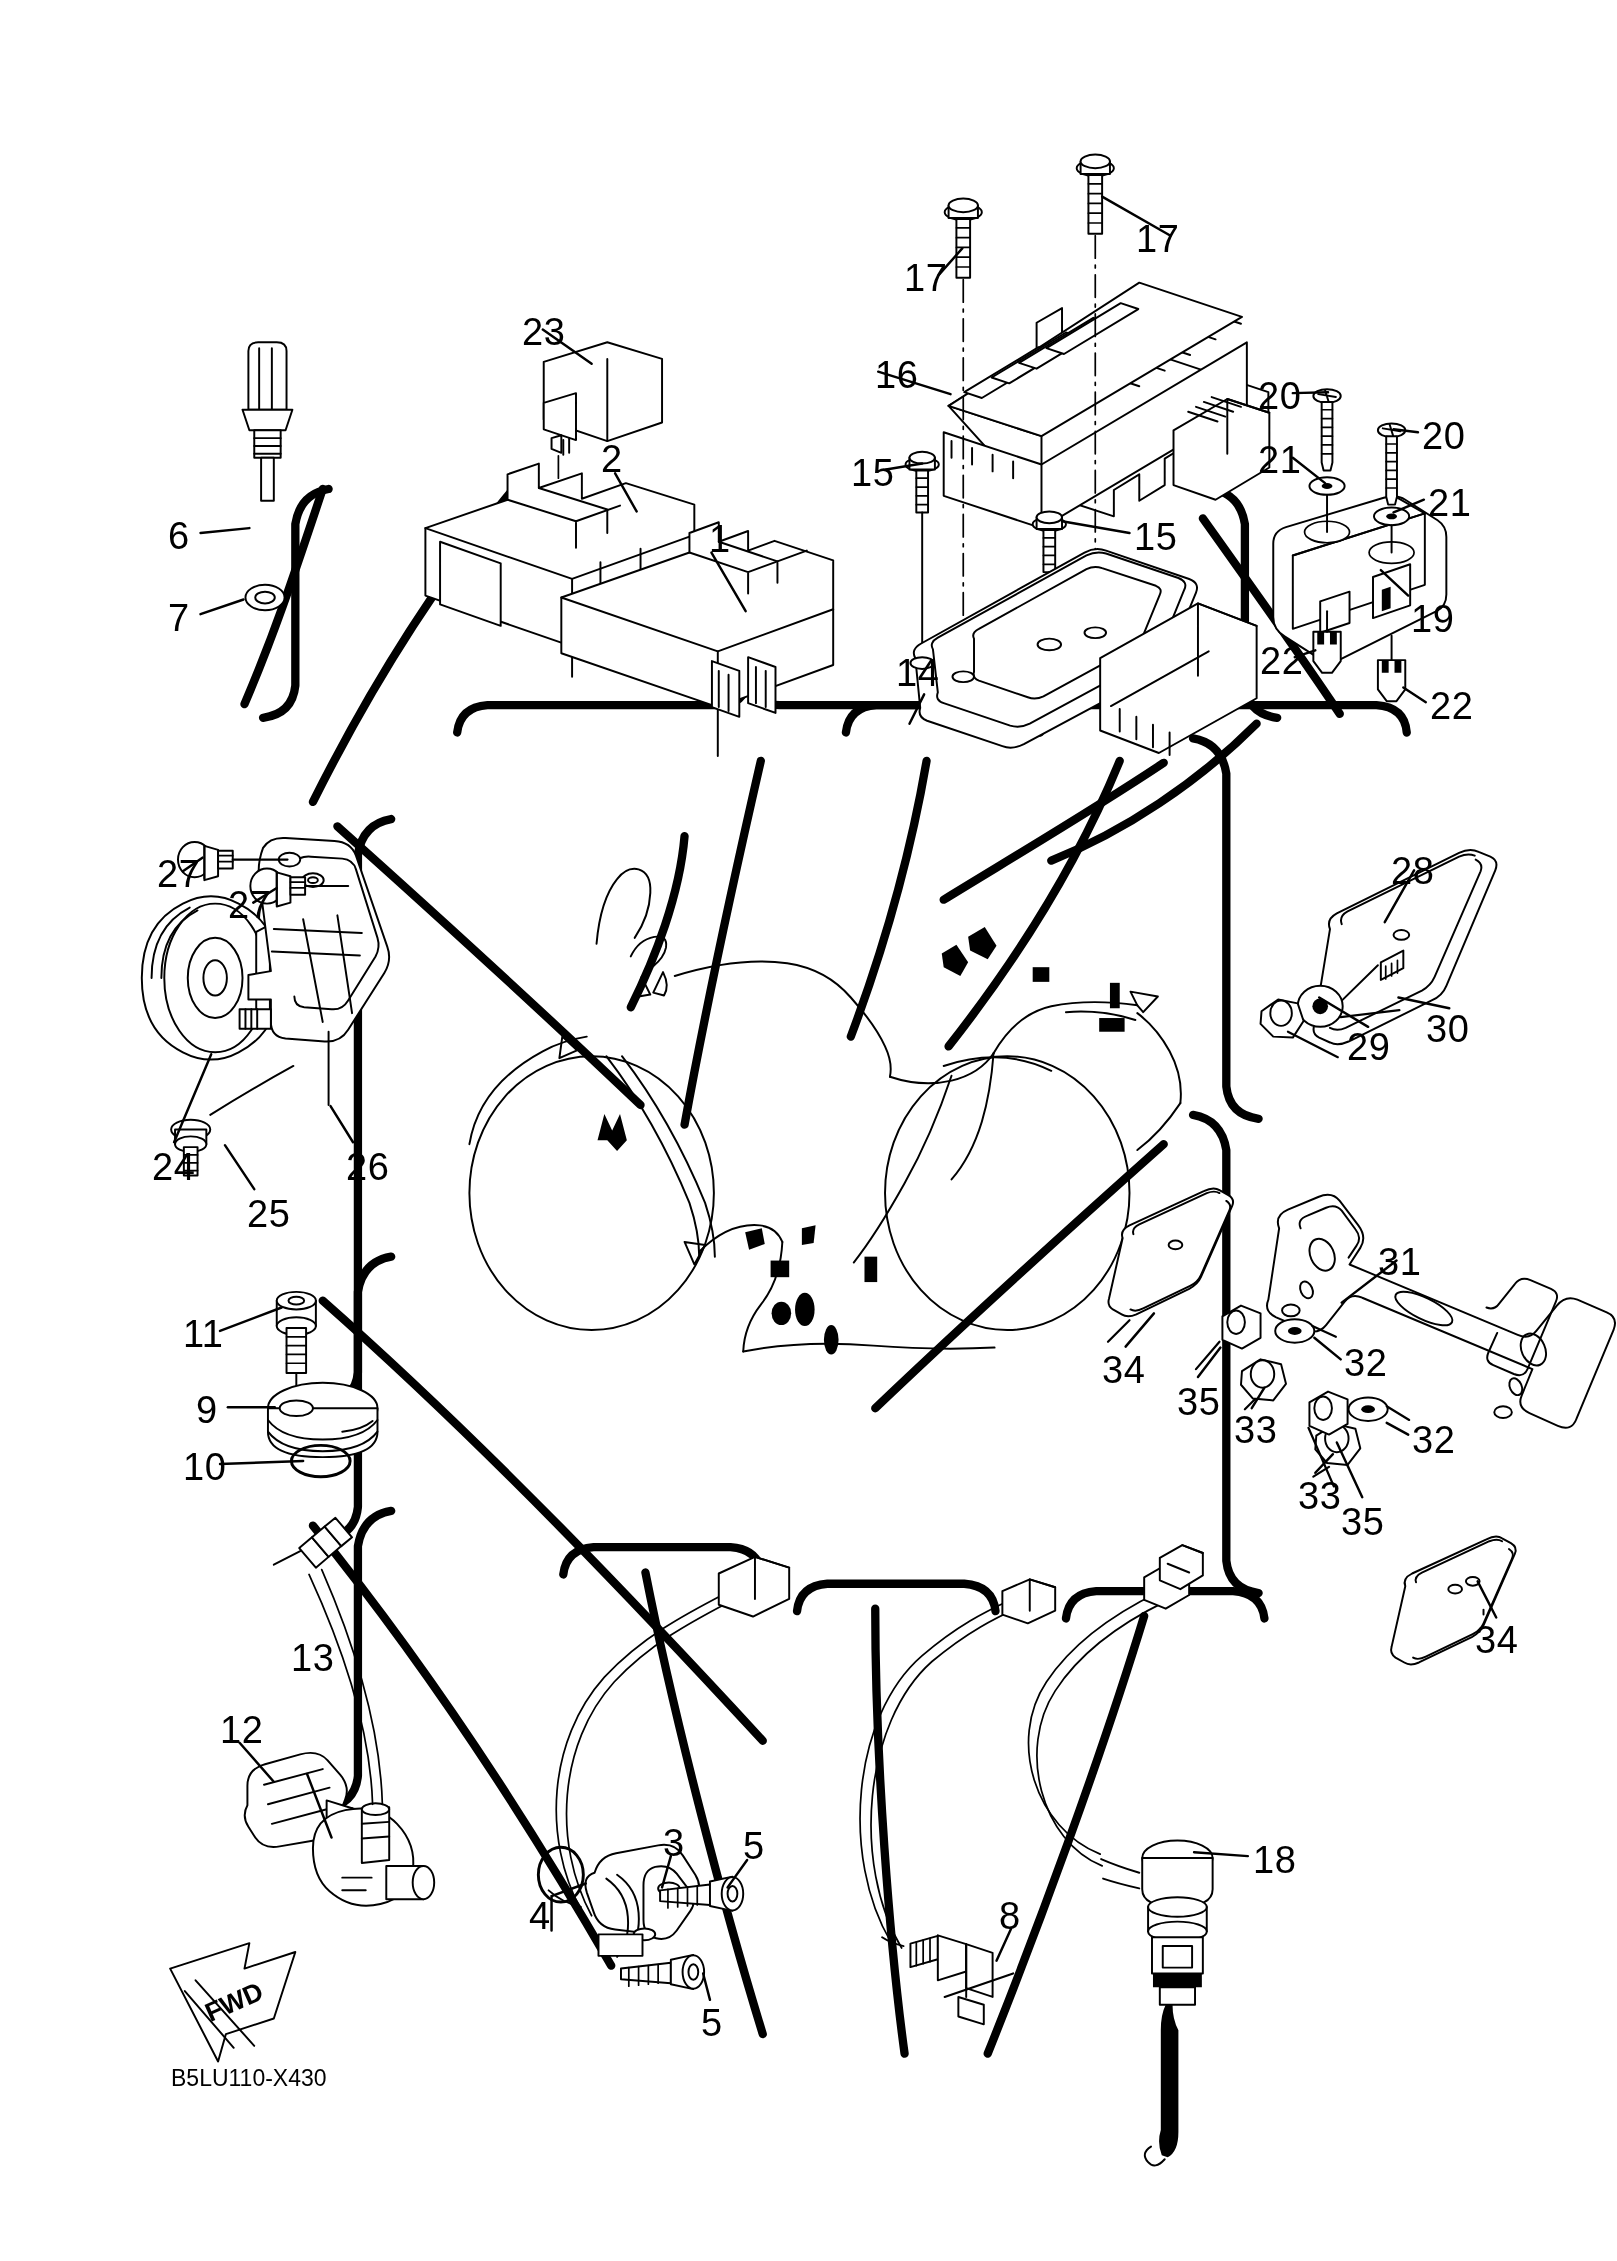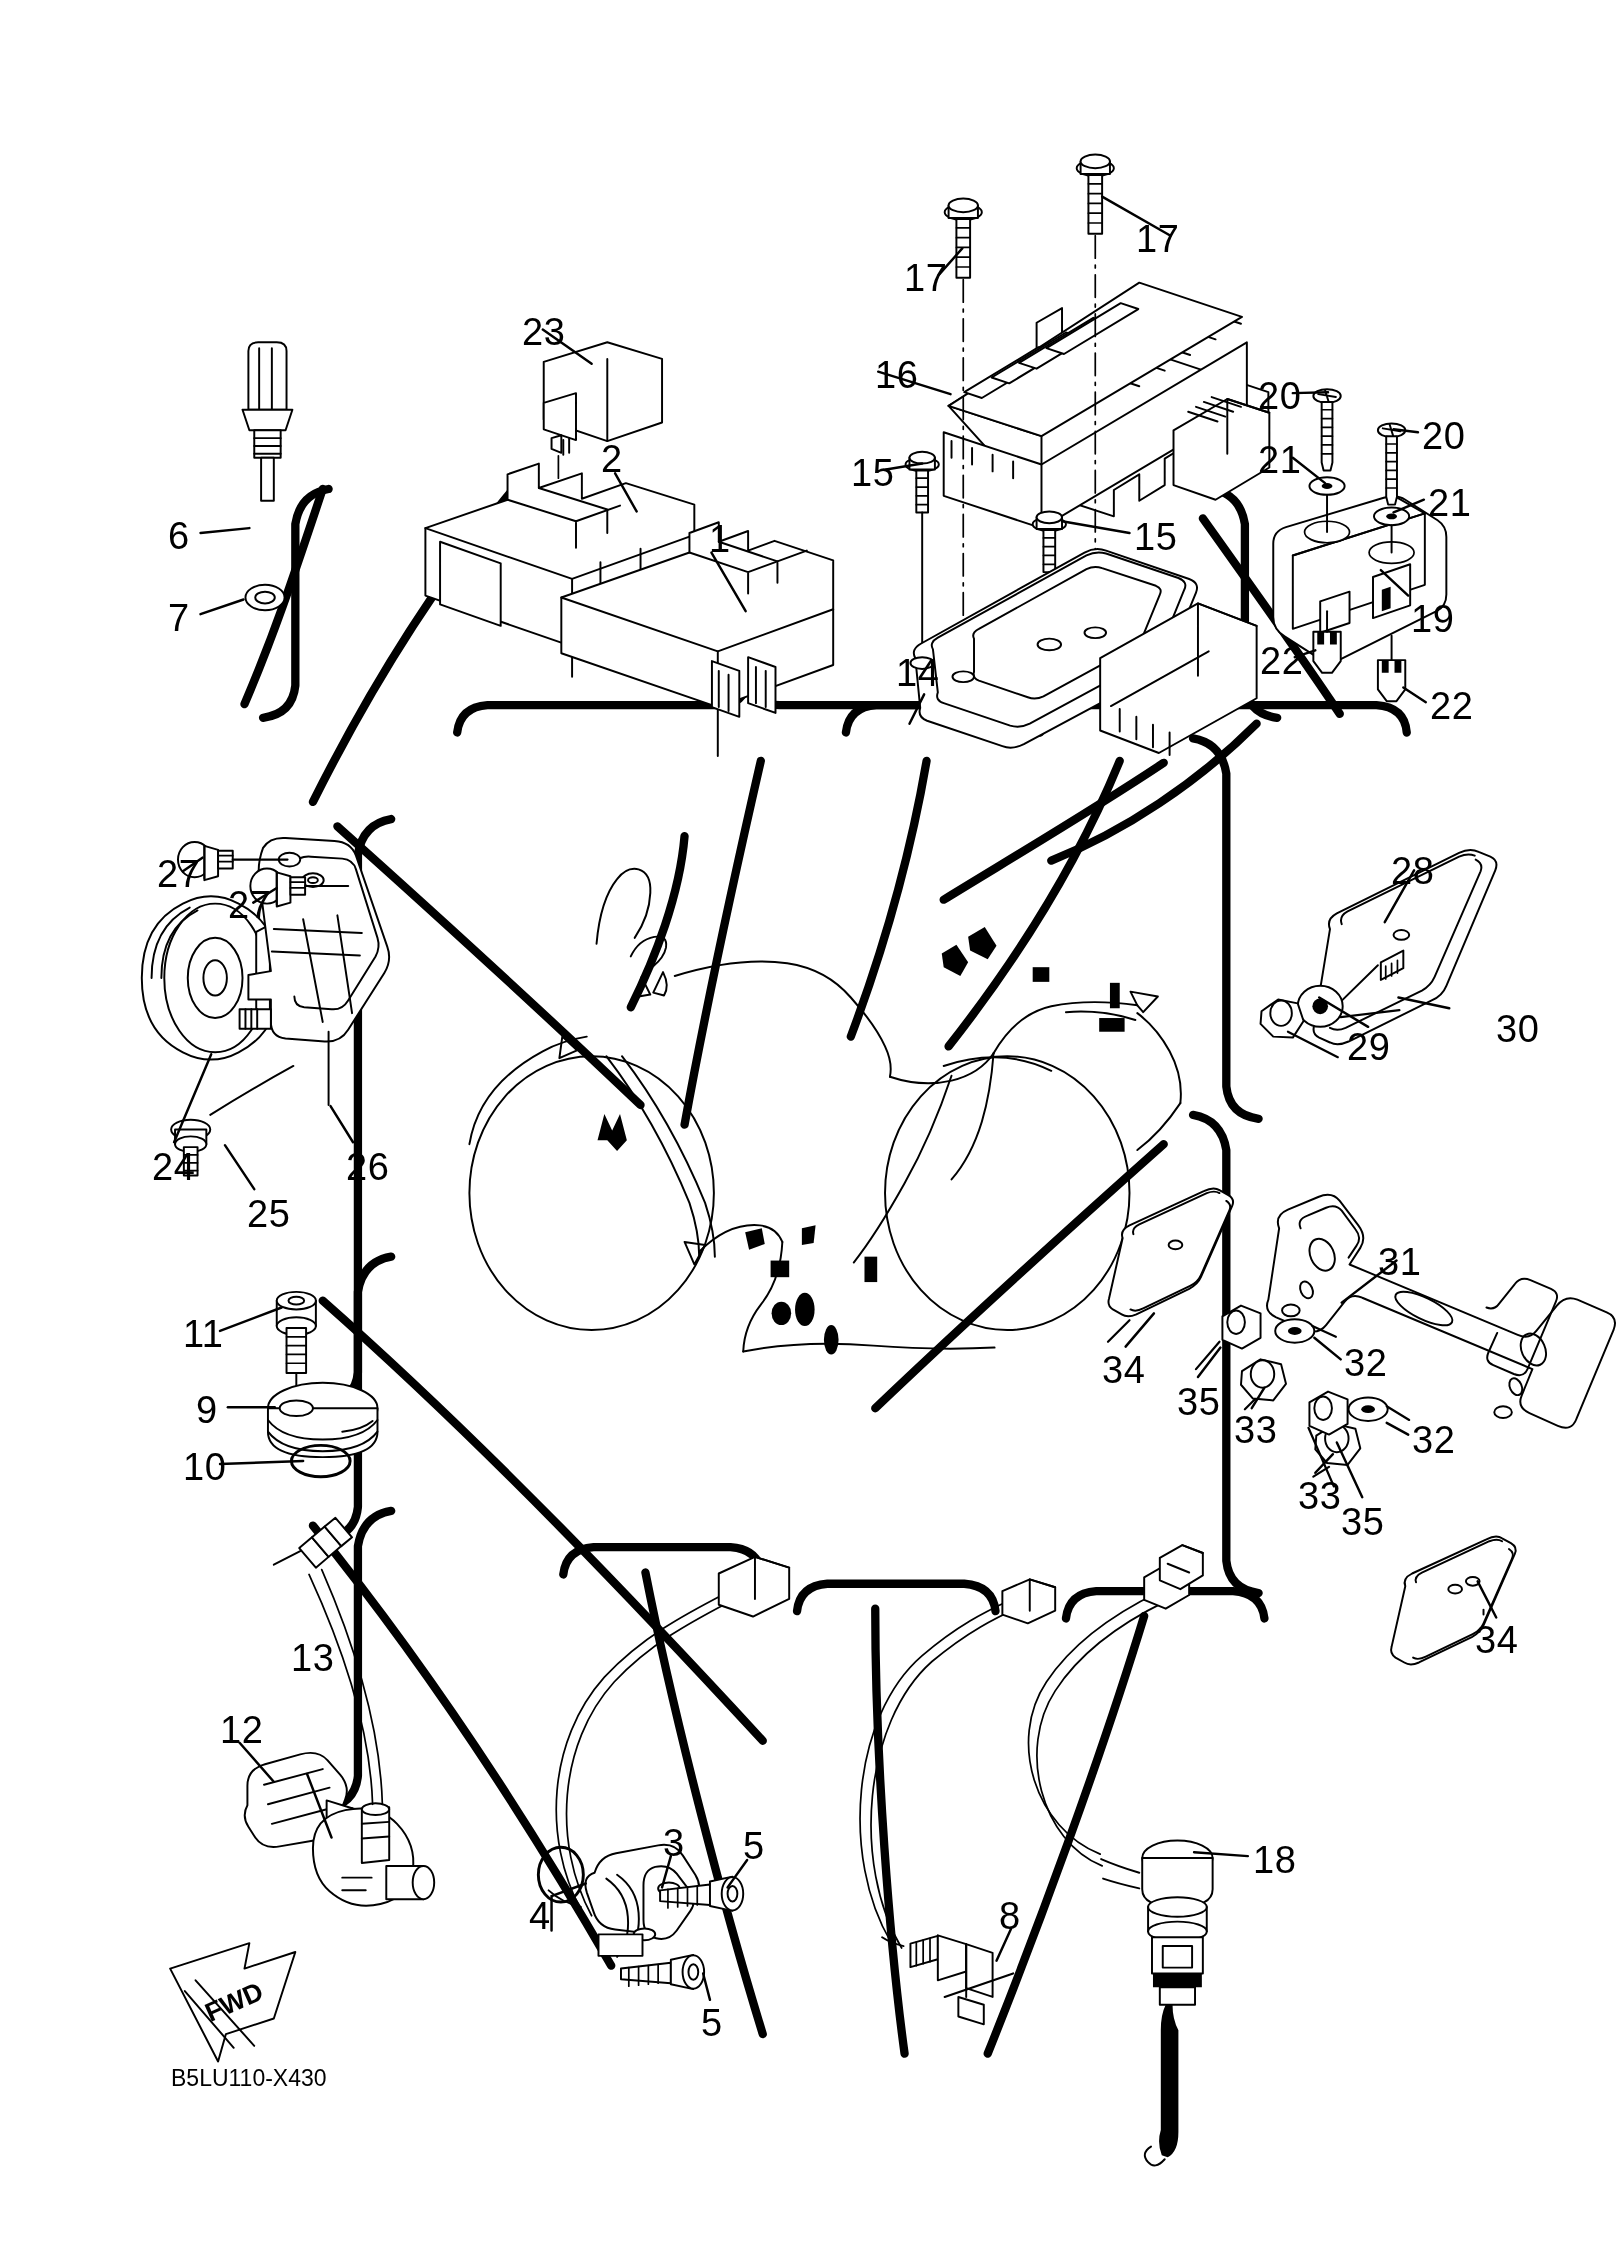--- a/index.html
+++ b/index.html
@@ -581,21 +581,21 @@
   <span class="callout" style="left:1260px;top:642px;">22</span>
   <span class="callout" style="left:1430px;top:687px;">22</span>
   <span class="callout" style="left:522px;top:313px;">23</span>
   <span class="callout" style="left:152px;top:1148px;">24</span>
   <span class="callout" style="left:247px;top:1195px;">25</span>
   <span class="callout" style="left:346px;top:1148px;">26</span>
   <span class="callout" style="left:157px;top:855px;">27</span>
   <span class="callout" style="left:228px;top:886px;">27</span>
   <span class="callout" style="left:1391px;top:852px;">28</span>
   <span class="callout" style="left:1347px;top:1028px;">29</span>
-  <span class="callout" style="left:1496px;top:1010px;">30</span>
+  <span class="callout" style="left:1426px;top:1010px;">30</span>
   <span class="callout" style="left:1378px;top:1243px;">31</span>
   <span class="callout" style="left:1344px;top:1344px;">32</span>
   <span class="callout" style="left:1412px;top:1421px;">32</span>
   <span class="callout" style="left:1234px;top:1411px;">33</span>
   <span class="callout" style="left:1298px;top:1477px;">33</span>
   <span class="callout" style="left:1102px;top:1351px;">34</span>
   <span class="callout" style="left:1475px;top:1621px;">34</span>
   <span class="callout" style="left:1177px;top:1383px;">35</span>
   <span class="callout" style="left:1341px;top:1503px;">35</span>
 </div>

